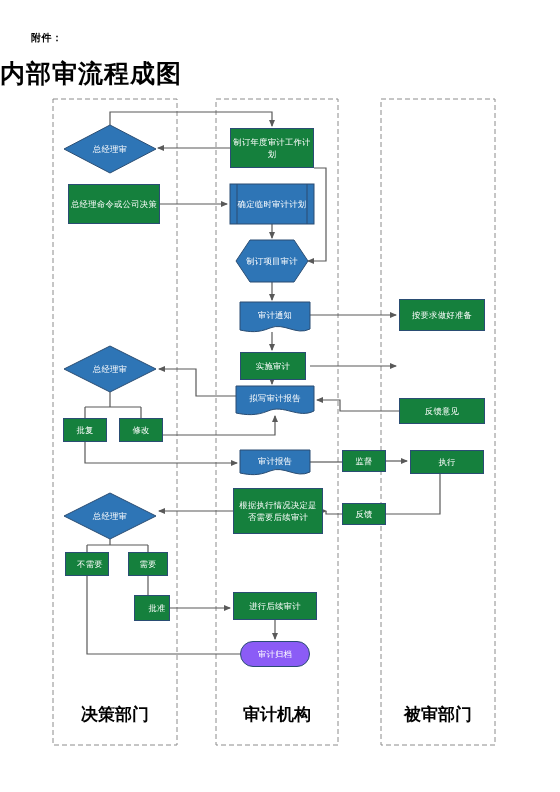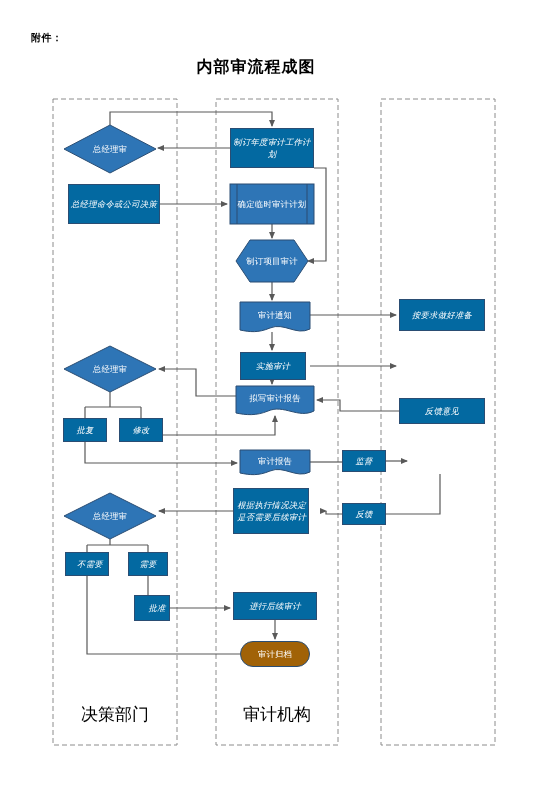--- a/index.html
+++ b/index.html
@@ -29,62 +29,60 @@
     font-weight: bold;
     letter-spacing: 0.5px;
     color: #000;
     white-space: nowrap;
   }
   .page-title {
     position: absolute;
     left: 0;
     top: 57px;
     width: 512px;
-    text-align: center;
-    font-size: 16px;
+    font-size: 25px;
     font-weight: bold;
     letter-spacing: 1px;
     color: #000;
   }
   #canvas {
     position: absolute;
     left: 0;
     top: 0;
     width: 560px;
     height: 792px;
   }
   .lane-title {
     position: absolute;
     font-size: 17px;
-    font-weight: normal;
+    font-weight: bold;
     color: #000;
     text-align: center;
     white-space: nowrap;
   }
   .node {
     position: absolute;
     box-sizing: border-box;
     display: flex;
     align-items: center;
     justify-content: center;
     text-align: center;
     color: #ffffff;
     font-size: 8.3px;
     line-height: 1.45;
     letter-spacing: 0.3px;
     font-weight: normal;
     padding: 1px 2px;
   }
   .node.rect {
-    background: #0369a1;
+    background: #15803d;
     border: 1px solid #2a4d73;
-    font-style: italic;
   }
   .node.round {
-    background: #a16207;
+    background: #8b5cf6;
     border: 1px solid #2a4d73;
     border-radius: 16px;
   }
   .node.shape {
     background: transparent;
     border: none;
   }
   .node .lbl {
     position: relative;
     z-index: 2;
@@ -251,21 +249,21 @@
   </div>
 
   <div class="node shape" style="left:240px;top:450px;width:70px;height:22px;">
     <span class="lbl">审计报告</span>
   </div>
 
   <div class="node rect" style="left:342px;top:450px;width:44px;height:22px;">
     <span class="lbl">监督</span>
   </div>
 
-  <div class="node rect" style="left:233px;top:488px;width:76px;height:46px;text-align:right;">
+  <div class="node rect" style="left:233px;top:488px;width:90px;height:46px;">
     <span class="lbl">根据执行情况决定是否需要后续审计</span>
   </div>
 
   <div class="node rect" style="left:342px;top:503px;width:44px;height:22px;text-align:center;">
     <span class="lbl">反馈</span>
   </div>
 
   <div class="node rect" style="left:233px;top:592px;width:84px;height:28px;">
     <span class="lbl">进行后续审计</span>
   </div>
@@ -276,17 +274,21 @@
 
   <div class="node rect" style="left:399px;top:299px;width:86px;height:32px;">
     <span class="lbl">按要求做好准备</span>
   </div>
 
 
   <div class="node rect" style="left:399px;top:398px;width:86px;height:26px;">
     <span class="lbl">反馈意见</span>
   </div>
 
+  <div class="node rect" style="left:410px;top:450px;width:74px;height:24px;">
+    <span class="lbl">执行</span>
+  </div>
 
   <div class="lane-title" style="left:53px;top:703px;width:124px;">决策部门</div>
   <div class="lane-title" style="left:216px;top:703px;width:122px;">审计机构</div>
+  <div class="lane-title" style="left:381px;top:703px;width:114px;">被审部门</div>
 
 </div>
 
 </body></html>

